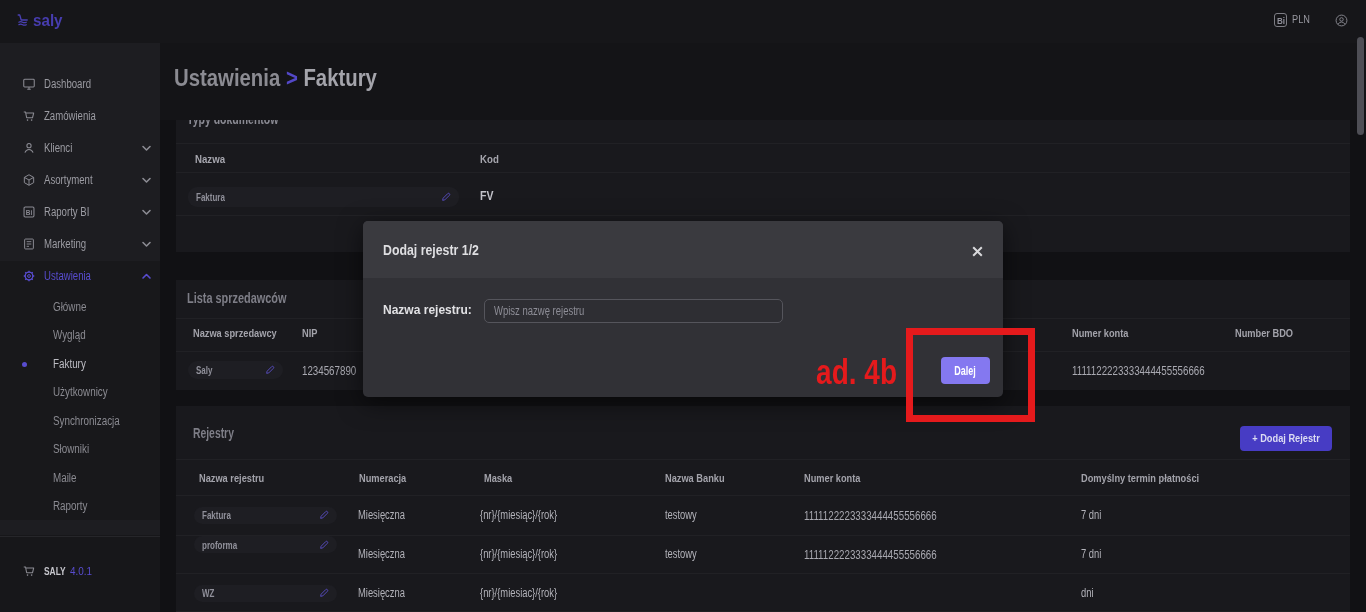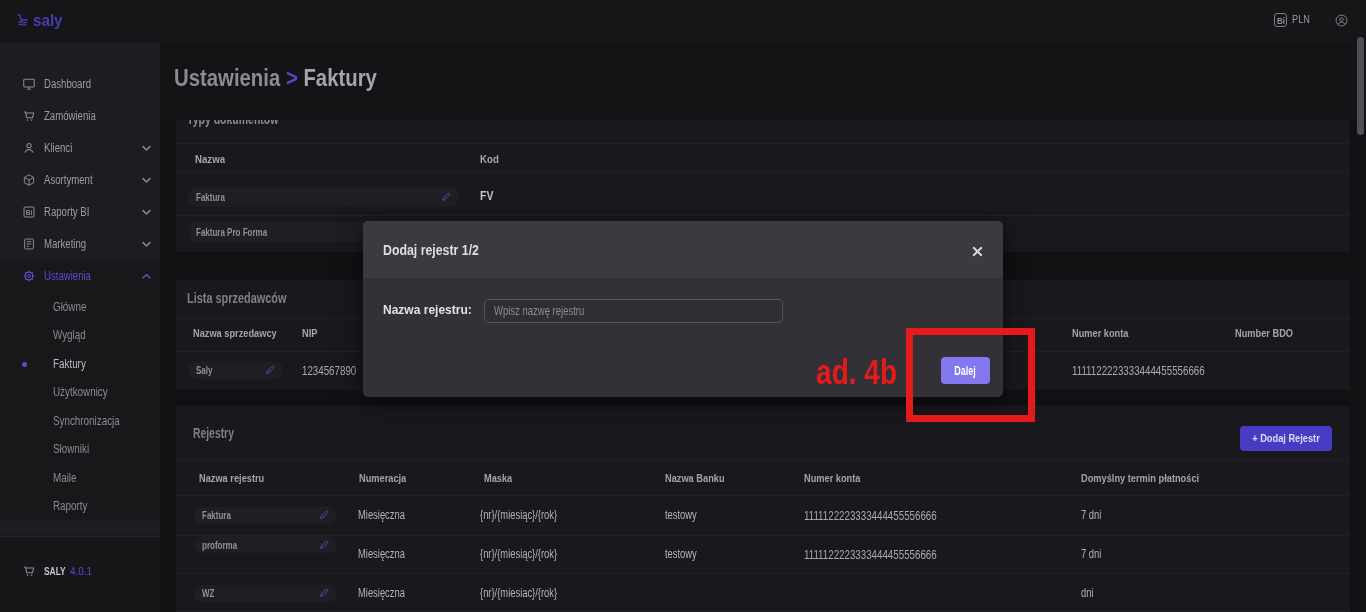--- a/index.html
+++ b/index.html
@@ -125,26 +125,20 @@
   <div class="t" style="left:480px;top:153px;font-size:11.5px;font-weight:bold;color:#a6a6ae;transform:scaleX(.84);">Kod</div>
   <div class="line" style="left:176px;top:172px;width:1174px;"></div>
   <div class="chip" style="left:188px;top:187px;width:271px;height:20px;">
     <div class="ct">Faktura</div>
     <svg width="10" height="10" viewBox="0 0 24 24">
         <path d="M4 20 L5 15 L16 4 Q18 2 20 4 T20 8 L9 19 Z" fill="none" stroke="#5a4ec6" stroke-width="2.2"></path>
       </svg>
   </div>
   <div class="t" style="left:480px;top:189px;font-size:12.5px;font-weight:bold;color:#c2c2c9;transform:scaleX(.84);">FV</div>
   <div class="line" style="left:176px;top:215px;width:1174px;"></div>
-  <div class="chip" style="left:188px;top:222px;width:271px;height:20px;">
-    <div class="ct">Faktura Pro Forma</div>
-    <svg width="10" height="10" viewBox="0 0 24 24">
-        <path d="M4 20 L5 15 L16 4 Q18 2 20 4 T20 8 L9 19 Z" fill="none" stroke="#5a4ec6" stroke-width="2.2"></path>
-      </svg>
-  </div>
 
   <div style="position:absolute;left:176px;top:280px;width:1174px;height:110px;background:#19191d;"></div>
   <div class="t" style="left:187px;top:290px;font-size:14px;font-weight:bold;color:#7e7e87;transform:scaleX(.78);">Lista sprzedawców</div>
   <div class="line" style="left:176px;top:318px;width:1174px;"></div>
   <div class="t" style="left:193px;top:327px;font-size:11px;font-weight:bold;color:#a3a3ab;transform:scaleX(.84);">Nazwa sprzedawcy</div>
   <div class="t" style="left:302px;top:327px;font-size:11px;font-weight:bold;color:#a3a3ab;transform:scaleX(.84);">NIP</div>
   <div class="t" style="left:1072px;top:327px;font-size:11px;font-weight:bold;color:#a3a3ab;transform:scaleX(.84);">Numer konta</div>
   <div class="t" style="left:1235px;top:327px;font-size:11px;font-weight:bold;color:#a3a3ab;transform:scaleX(.84);">Number BDO</div>
   <div class="line" style="left:176px;top:351px;width:1174px;"></div>
   <div class="chip" style="left:188px;top:361px;width:95px;height:18px;">

